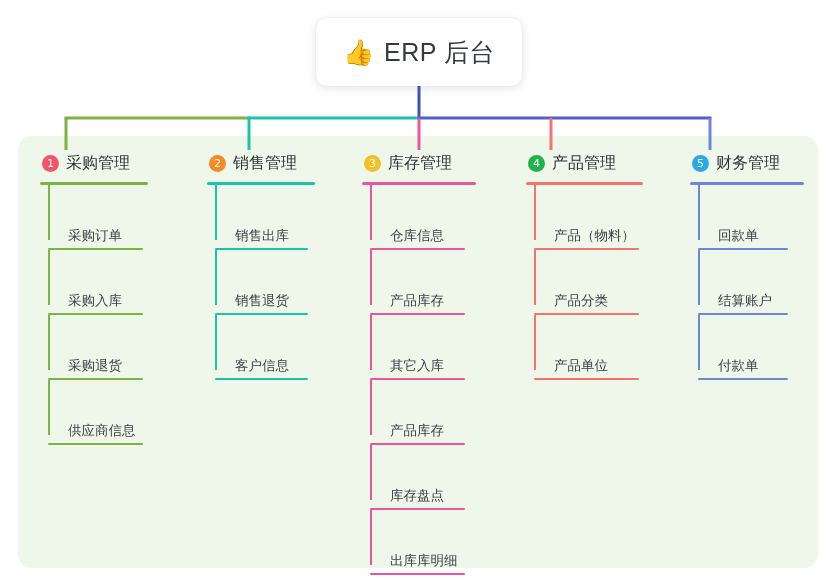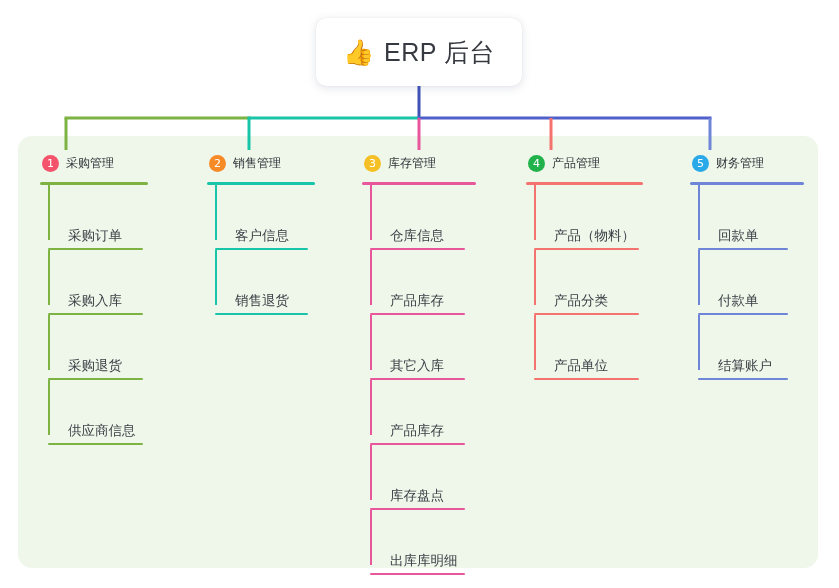--- a/index.html
+++ b/index.html
@@ -46,21 +46,21 @@
 
   
   .column{position:absolute;top:145px;}
   .col-head{position:relative;height:36px;display:flex;align-items:center;gap:7px;padding-left:2px;}
   .badge{
     width:17px;height:17px;border-radius:50%;
     display:flex;align-items:center;justify-content:center;
     color:#ffffff;font-size:11px;line-height:1;flex:0 0 auto;
     font-family:"DejaVu Sans",sans-serif;
   }
-  .col-title{font-size:12px;color:#2F3338;white-space:nowrap;}
+  .col-title{font-size:16px;color:#2F3338;white-space:nowrap;}
   .col-rule{height:3px;border-radius:2px;margin-top:1px;}
 
   .leaves{position:relative;margin-top:0;}
   .leaf{
     position:relative;
     height:65px;
     display:flex;align-items:flex-end;
     box-sizing:border-box;
   }
   .leaf-label{
@@ -137,28 +137,33 @@
       </div>
       <div class="column" style="left: 207px;">
         <div class="col-head">
           <span class="badge" style="background: rgb(245, 138, 39);">2</span>
           <span class="col-title">销售管理</span>
         </div>
         <div class="col-rule" style="background: rgb(24, 197, 169); width: 108px;"></div>
         <div class="leaves">
           <div class="leaf">
             <div class="spine" style="background: rgb(24, 197, 169); height: 55px;"></div>
-            <div class="leaf-label">客户信息</div>
+            <div class="leaf-label">销售出库</div>
             <div class="leaf-rule" style="background: rgb(24, 197, 169); width: 93px;"></div>
           </div>
           <div class="leaf">
             <div class="spine" style="background: rgb(24, 197, 169); height: 55px;"></div>
             <div class="leaf-label">销售退货</div>
             <div class="leaf-rule" style="background: rgb(24, 197, 169); width: 93px;"></div>
           </div>
+          <div class="leaf">
+            <div class="spine" style="background: rgb(24, 197, 169); height: 55px;"></div>
+            <div class="leaf-label">客户信息</div>
+            <div class="leaf-rule" style="background: rgb(24, 197, 169); width: 93px;"></div>
+          </div>
         </div>
       </div>
       <div class="column" style="left: 362px;">
         <div class="col-head">
           <span class="badge" style="background: rgb(245, 192, 38);">3</span>
           <span class="col-title">库存管理</span>
         </div>
         <div class="col-rule" style="background: rgb(232, 86, 156); width: 114px;"></div>
         <div class="leaves">
           <div class="leaf">
@@ -224,25 +229,25 @@
         </div>
         <div class="col-rule" style="background: rgb(110, 133, 216); width: 114px;"></div>
         <div class="leaves">
           <div class="leaf">
             <div class="spine" style="background: rgb(110, 133, 216); height: 55px;"></div>
             <div class="leaf-label">回款单</div>
             <div class="leaf-rule" style="background: rgb(110, 133, 216); width: 90px;"></div>
           </div>
           <div class="leaf">
             <div class="spine" style="background: rgb(110, 133, 216); height: 55px;"></div>
+            <div class="leaf-label">结算账户</div>
+            <div class="leaf-rule" style="background: rgb(110, 133, 216); width: 90px;"></div>
+          </div>
+          <div class="leaf">
+            <div class="spine" style="background: rgb(110, 133, 216); height: 55px;"></div>
             <div class="leaf-label">付款单</div>
             <div class="leaf-rule" style="background: rgb(110, 133, 216); width: 90px;"></div>
           </div>
-          <div class="leaf">
-            <div class="spine" style="background: rgb(110, 133, 216); height: 55px;"></div>
-            <div class="leaf-label">结算账户</div>
-            <div class="leaf-rule" style="background: rgb(110, 133, 216); width: 90px;"></div>
-          </div>
         </div>
       </div>
     </div>
 
 </div>
 
 </body></html>

